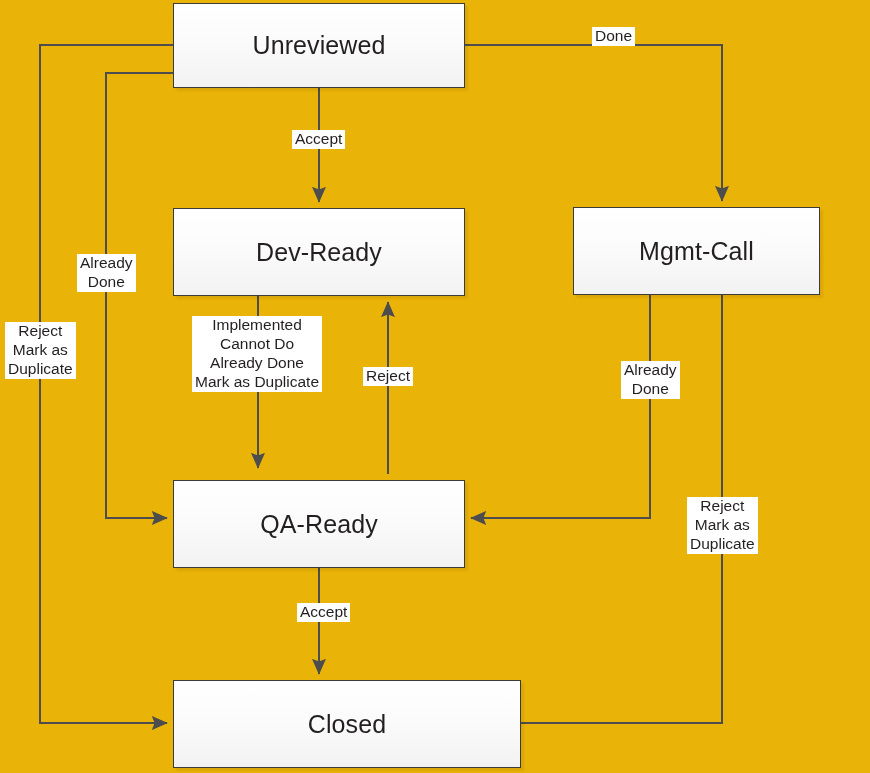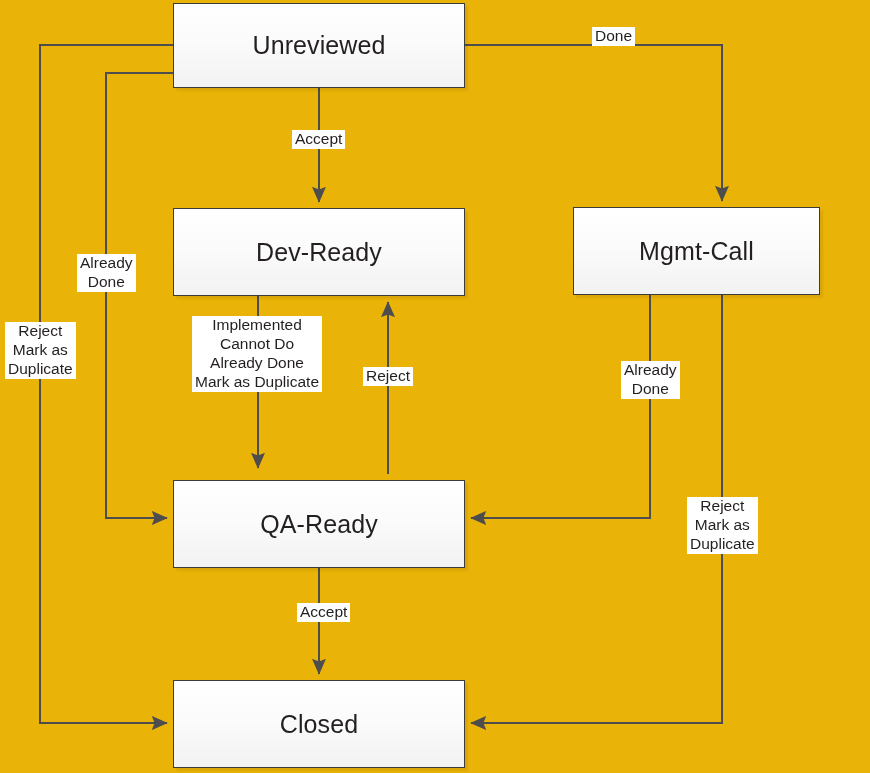--- a/index.html
+++ b/index.html
@@ -86,21 +86,21 @@
       </div>
       <div class="state-node" style="left: 173px; top: 208px; width: 292px; height: 88px;">
         <span class="state-label">Dev-Ready</span>
       </div>
       <div class="state-node" style="left: 573px; top: 207px; width: 247px; height: 88px;">
         <span class="state-label">Mgmt-Call</span>
       </div>
       <div class="state-node" style="left: 173px; top: 480px; width: 292px; height: 88px;">
         <span class="state-label">QA-Ready</span>
       </div>
-      <div class="state-node" style="left: 173px; top: 680px; width: 292px; height: 88px; align-items: center;">
+      <div class="state-node" style="left: 173px; top: 680px; width: 348px; height: 88px; align-items: center;">
         <span class="state-label">Closed</span>
       </div>
     </div>
   <div id="labels-group">
       <div class="edge-label" style="left: 292px; top: 130px;">Accept</div>
       <div class="edge-label" style="left: 592px; top: 27px;">Done</div>
       <div class="edge-label" style="left: 192px; top: 300px; margin-top: 16px;">Implemented
 Cannot Do
 Already Done
 Mark as Duplicate</div>

